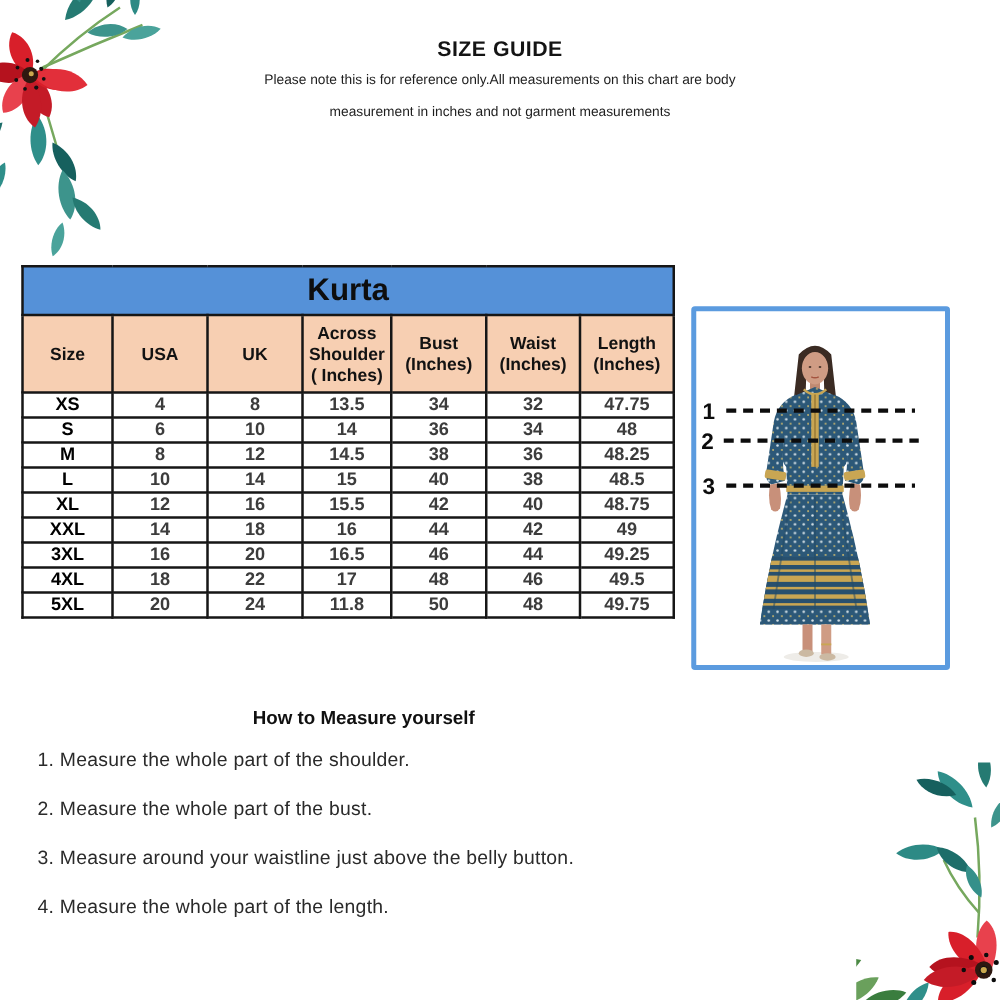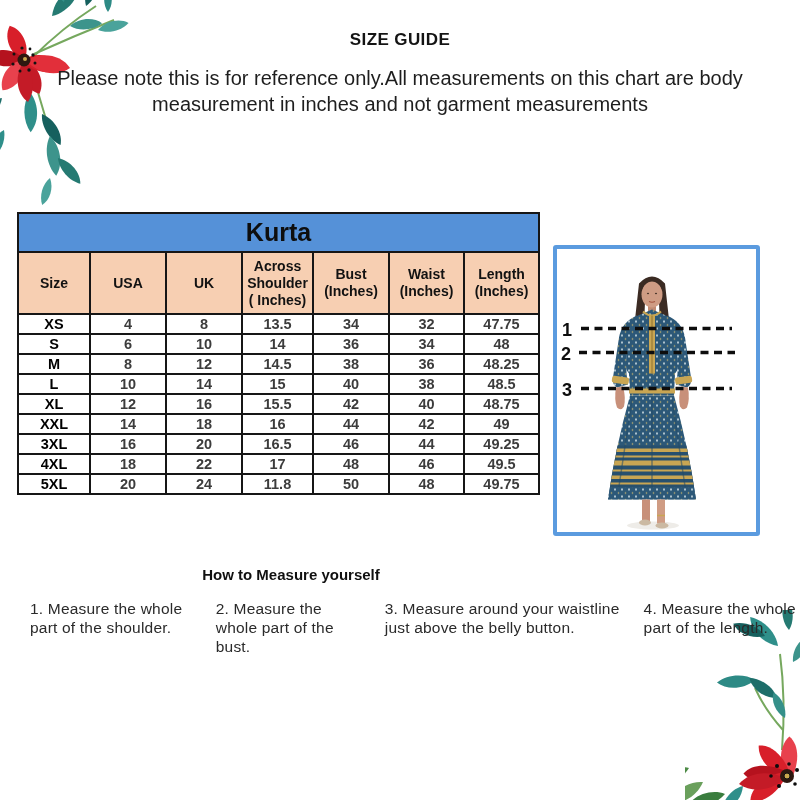--- a/index.html
+++ b/index.html
@@ -10,22 +10,22 @@
   }
   .floral { position:absolute; pointer-events:none; }
   .floral.tl { left:0; top:0; }
   .floral.br { right:0; bottom:0; }
 
   .title {
     position:absolute; top:30px; left:0; right:0; text-align:center;
     font-size:17px; font-weight:bold; letter-spacing:.4px; color:#141414;
   }
   .note {
-    position:absolute; top:65px; left:0; right:0; text-align:center;
-    font-size:20px; line-height:26px; color:#1e1e1e; white-space:pre-line;
+    position:absolute; top:51px; left:0; right:0; text-align:center;
+    font-size:11px; line-height:26px; color:#1e1e1e; white-space:pre-line;
   }
 
   table.size-table {
     position:absolute; left:17px; top:212px; width:521px;
     border-collapse:collapse; table-layout:fixed;
   }
   .size-table th, .size-table td {
     border:2px solid #161616; text-align:center; vertical-align:middle; padding:0;
   }
   .kurta-row th {
@@ -55,21 +55,21 @@
     border:4px solid var(--box-border, #5b9bdf); border-radius:3px; background:#fff;
   }
   .measure-box svg { display:block; width:100%; height:100%; }
 
   .instructions-heading {
     position:absolute; left:16px; top:566px; width:550px; text-align:center;
     font-size:15px; font-weight:bold; color:#101010;
   }
   .instructions-list {
     position:absolute; left:30px; top:599px; list-style:none;
-    display:flex; flex-direction:row; gap:20px;
+    display:flex; flex-direction:column; gap:20px;
     font-size:15.5px; line-height:19px; color:#2a2a2a; letter-spacing:.2px;
   }
 </style>
 </head>
 <body>
 
 <div class="page">
 
   <svg class="floral tl" width="135" height="215" viewBox="0 0 135 215" aria-hidden="true">
     <defs>

